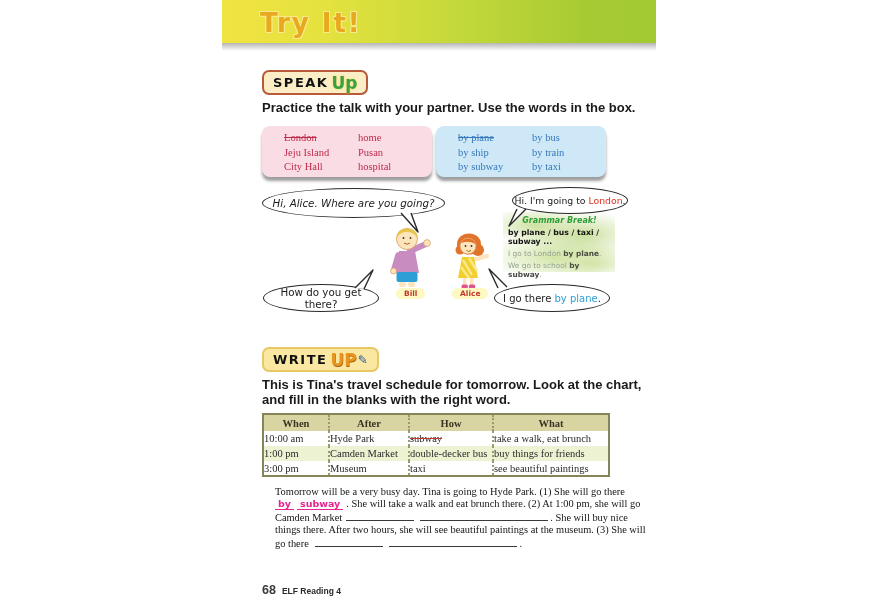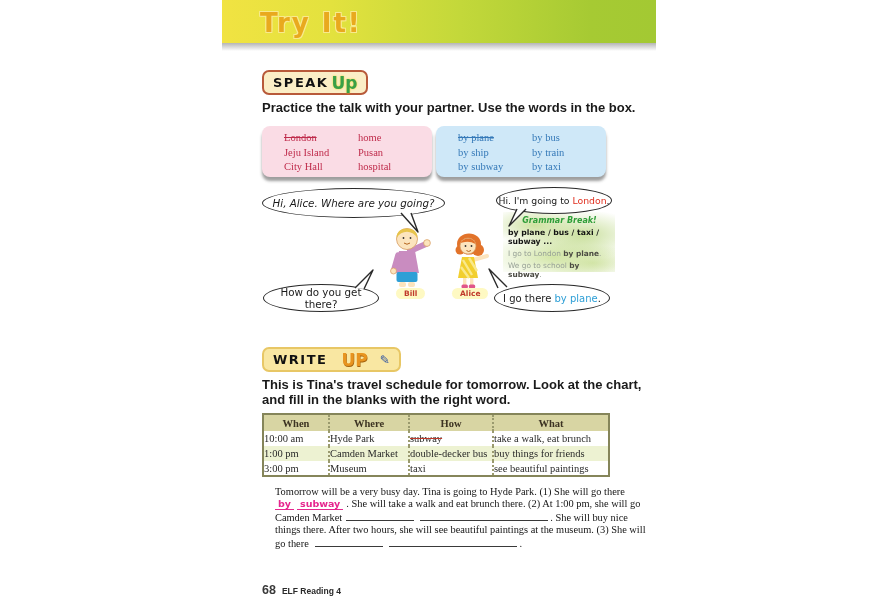--- a/index.html
+++ b/index.html
@@ -11,21 +11,21 @@
     background:linear-gradient(to right,#f1e342 0%,#e3e23e 25%,#c3d83a 55%,#a6ca33 85%,#a3c933 100%); }
   .header-shadow { position:absolute; left:222px; top:43px; width:434px; height:8px;
     background:linear-gradient(rgba(60,60,60,.38),rgba(255,255,255,0)); }
   .page-title { position:absolute; left:260px; top:8px; font-family:"DejaVu Sans",sans-serif;
     font-size:26px; font-weight:bold; letter-spacing:2px; color:#e9a91e;
     text-shadow:1px 1px 0 #f8ea8e,-1px -1px 0 #f8ea8e,1px -1px 0 #f8ea8e,-1px 1px 0 #f8ea8e; }
 
   
   .badge { position:absolute; display:inline-flex; align-items:center; border-radius:7px; padding:3px 9px 3px 9px; }
   .speak-badge { left:262px; top:70px; background:#fbeec6; border:2px solid #b85a3a; }
-  .write-badge { left:262px; top:347px; background:#f9e7a2; border:2px solid #e8c765;gap:11px; }
+  .write-badge { left:262px; top:347px; background:#f9e7a2; border:2px solid #e8c765; }
   .badge-word { font-family:"DejaVu Sans",sans-serif; font-size:13px; font-weight:bold; letter-spacing:1.5px; color:#111; }
   .badge-up { font-family:"DejaVu Sans",sans-serif; font-size:17px; font-weight:bold; margin-left:3px; line-height:14px; }
   .speak-badge .badge-up { color:#3aa048; text-shadow:0 0 2px #f6d31e; }
   .write-badge .badge-up { color:#e8941f; text-shadow:0.5px 0.5px 0 #a5640f; }
   .pencil-icon { font-size:12px; color:#2a4fa0; margin-left:1px; }
 
   .instruction { position:absolute; font-size:13px; font-weight:bold; color:#1a1a1a; line-height:14.5px; }
   .speak-instruction { left:262px; top:101px; width:400px; }
   .write-instruction { left:262px; top:378px; width:396px; }
 
@@ -36,21 +36,21 @@
   .wbox-places { background:#fadce5; color:#bf2b4b; }
   .wbox-transport { background:#cfe8f8; color:#3579b8; }
   .wcol { width:83px; }
   .strike { text-decoration:line-through; }
 
   
   .bubble { position:absolute; background:#fff; border:1.4px solid #2a2a2a; border-radius:50%;
     display:flex; align-items:center; justify-content:center; text-align:center;
     font-family:"DejaVu Sans",sans-serif; color:#1a1a1a; z-index:2; }
   .bubble-q1 { left:262px; top:188px; width:183px; height:30px; font-size:10.3px;font-style:italic; }
-  .bubble-a1 { left:496px; top:187px; width:116px; height:27px; font-size:9.3px; }
+  .bubble-a1 { left:512px; top:187px; width:116px; height:27px; font-size:9.3px; }
   .bubble-q2 { left:263px; top:284px; width:116px; height:28px; font-size:10.3px; }
   .bubble-a2 { left:494px; top:284px; width:116px; height:28px; font-size:10px; }
   .hl-red { color:#e03020; }
   .hl-blue { color:#2e9fd6; }
   .tail { position:absolute; z-index:3; }
 
   
   .grammar-break { position:absolute; left:503px; top:212px; width:112px; height:60px; padding:4px 4px 0 5px; z-index:1;
     background:
       radial-gradient(ellipse 60% 45% at 28% 22%, rgba(198,221,145,.85), rgba(198,221,145,0) 72%),
@@ -214,21 +214,21 @@
 <table class="schedule-table">
   <colgroup>
       <col style="width:66px">
       <col style="width:80px">
       <col style="width:84px">
       <col style="width:116px">
     </colgroup>
   <tbody>
       <tr>
     <th>When</th>
-    <th>Where</th>
+    <th>After</th>
     <th>How</th>
     <th>What</th>
   </tr>
   <tr>
     <td>10:00 am</td>
     <td>Hyde Park</td>
     <td><span class="strike-red">subway</span></td>
     <td>take a walk, eat brunch</td>
   </tr>
   <tr class="alt">

